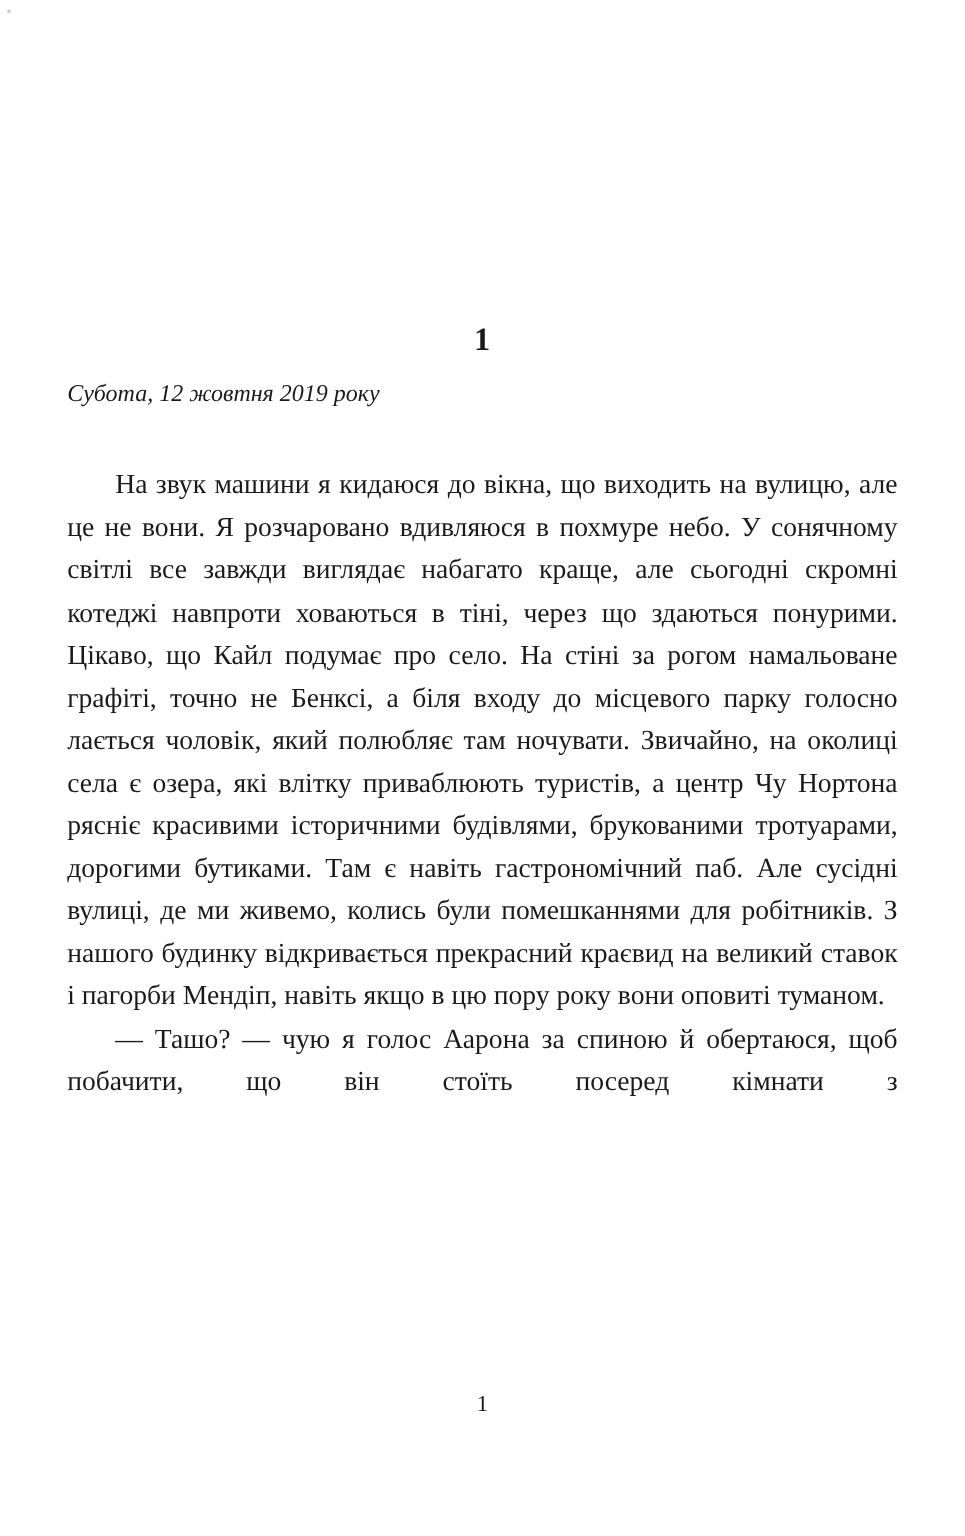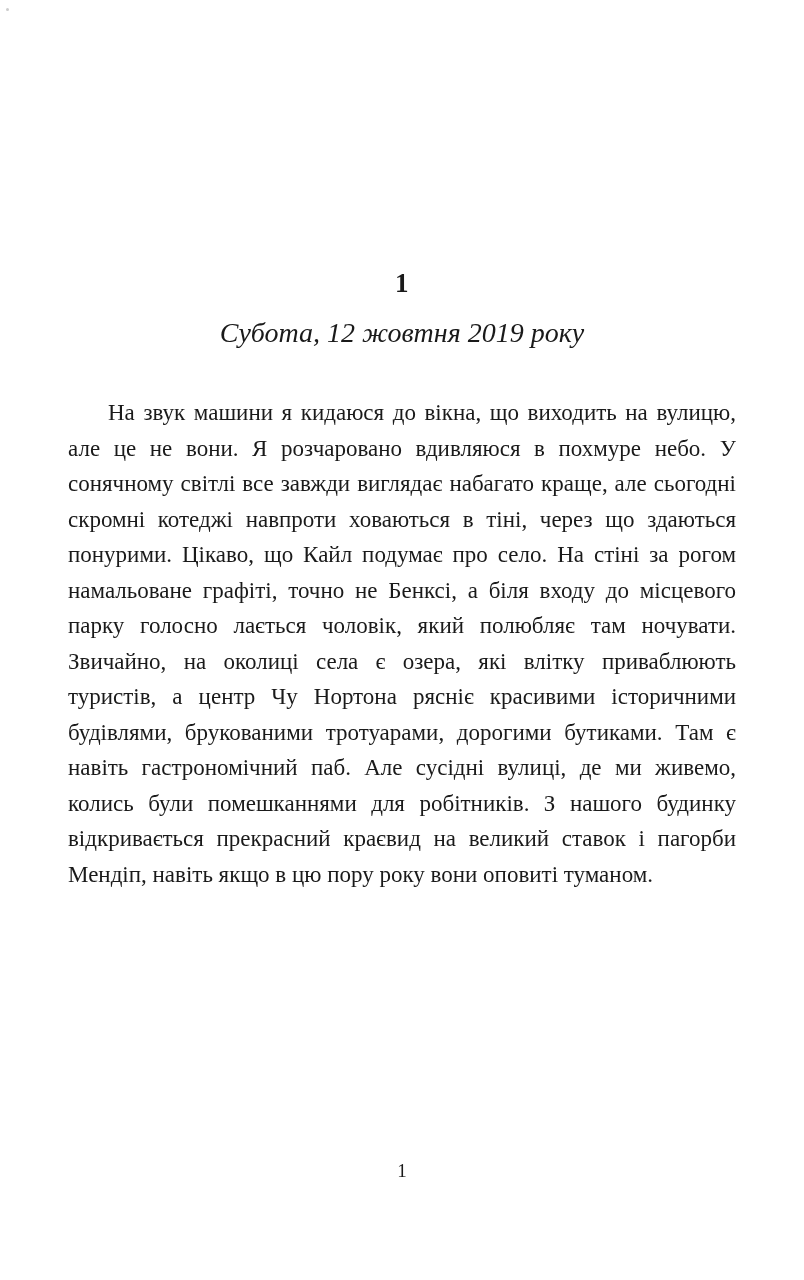--- a/index.html
+++ b/index.html
@@ -25,31 +25,31 @@
     padding: 268px 56px 0 56px;
   }
   .chapter-number {
     text-align: center;
     font-weight: bold;
     font-size: 27px;
     margin: 0 0 18px 0;
     letter-spacing: 0.5px;
   }
   .date-line {
-    text-align: center;
+    text-align: left;
     font-style: italic;
-    font-size: 28px;
+    font-size: 20px;
     margin: 0 0 46px 0;
   }
   .body-text {
     font-size: 23px;
     line-height: 35.5px;
   }
   .para {
-    margin: 12px;
+    margin: 0;
     text-indent: 40px;
     text-align: justify;
   }
   .para.cont {
     
     text-align-last: justify;
   }
   .page-number {
     position: absolute;
     left: 0;
@@ -74,16 +74,17 @@
 
 <div class="page">
   <span class="corner-mark"></span>
 
   <h1 class="chapter-number">1</h1>
 
   <div class="date-line">Субота, 12 жовтня 2019 року</div>
 
   <div class="body-text">
     <p class="para">На звук машини я кидаюся до вікна, що виходить на вулицю, але це не вони. Я розчаровано вдивляюся в похмуре небо. У сонячному світлі все завжди виглядає набагато краще, але сьогодні скромні котеджі навпроти ховаються в тіні, через що здаються понурими. Цікаво, що Кайл подумає про село. На стіні за рогом намальоване графіті, точно не Бенксі, а біля входу до місцевого парку голосно лається чоловік, який полюбляє там ночувати. Звичайно, на околиці села є озера, які влітку приваблюють туристів, а центр Чу Нортона рясніє красивими історичними будівлями, брукованими тротуарами, дорогими бутиками. Там є навіть гастрономічний паб. Але сусідні вулиці, де ми живемо, колись були помешканнями для робітників. З нашого будинку відкривається прекрасний краєвид на великий ставок і пагорби Мендіп, навіть якщо в цю пору року вони оповиті туманом.</p>
+    <p class="para cont">— Ташо? — чую я голос Аарона за спиною й обертаюся, щоб побачити, що він стоїть посеред кімнати з</p>
   </div>
 
   <div class="page-number">1</div>
 </div>
 
 </body></html>

